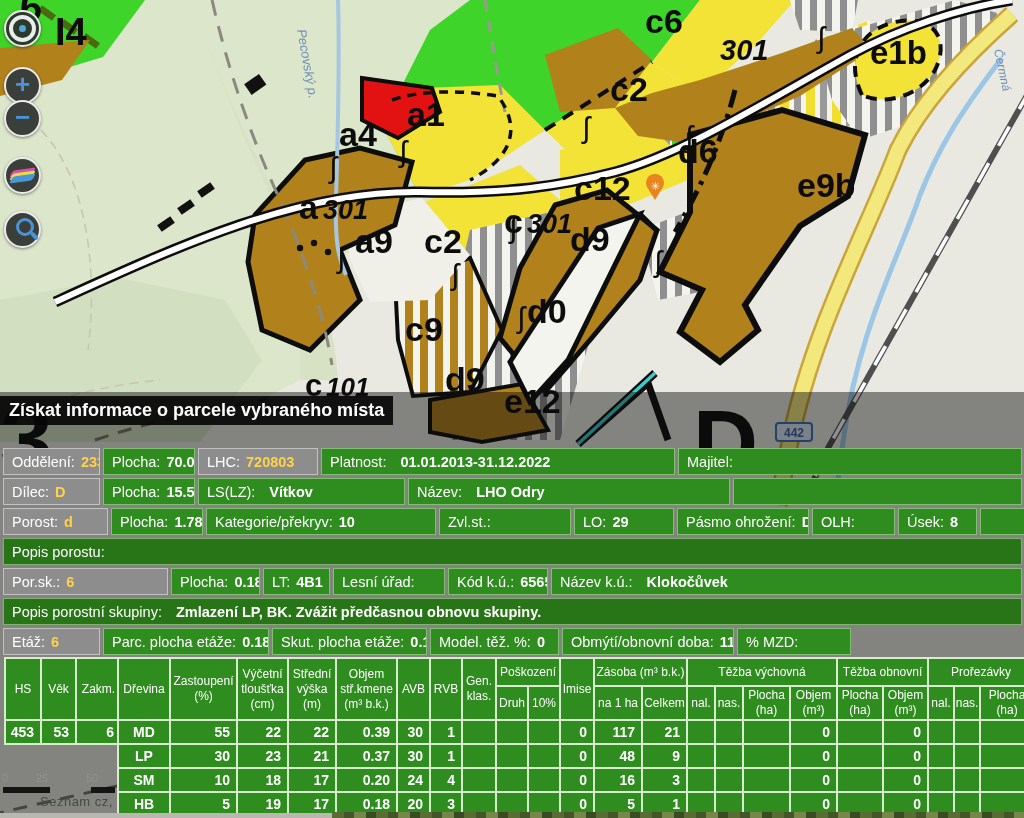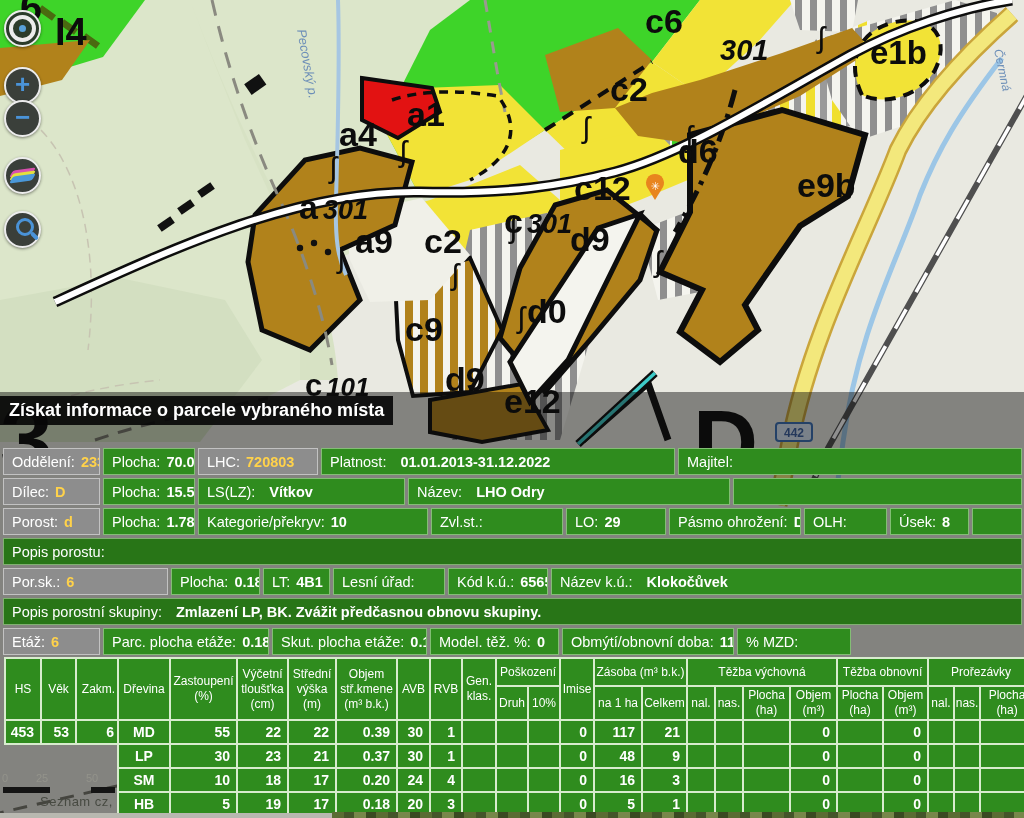--- a/index.html
+++ b/index.html
@@ -267,21 +267,21 @@
         <span class="val">Vítkov</span>
       </div>
     <div class="pc" style="width:322px">
         <span class="lbl">Název:</span>
         <span class="val">LHO Odry</span>
       </div>
     <div class="pc" style="width:289px"></div>
   </div>
 
   <div class="prow" style="top:508px">
-    <div class="pc gray sb" style="width:97px">
+    <div class="pc gray sb" style="width:105px">
         <span class="lbl">Porost:</span>
         <span class="val">d</span>
       </div>
     <div class="pc sb" style="width:92px">
         <span class="lbl">Plocha:</span>
         <span class="val">1.78</span>
       </div>
     <div class="pc sb" style="width:230px">
         <span class="lbl">Kategorie/překryv:</span>
         <span class="val">10</span>

